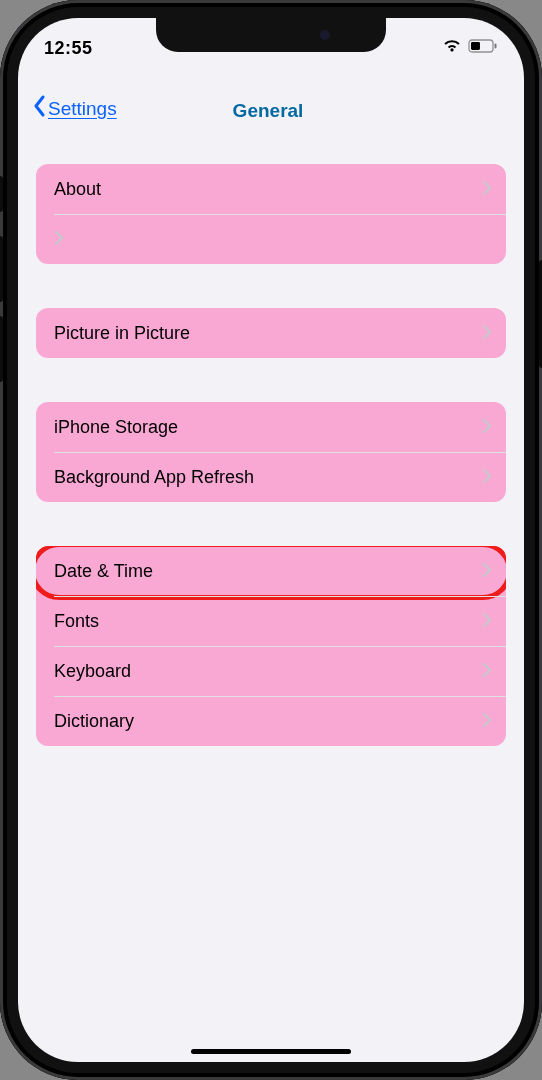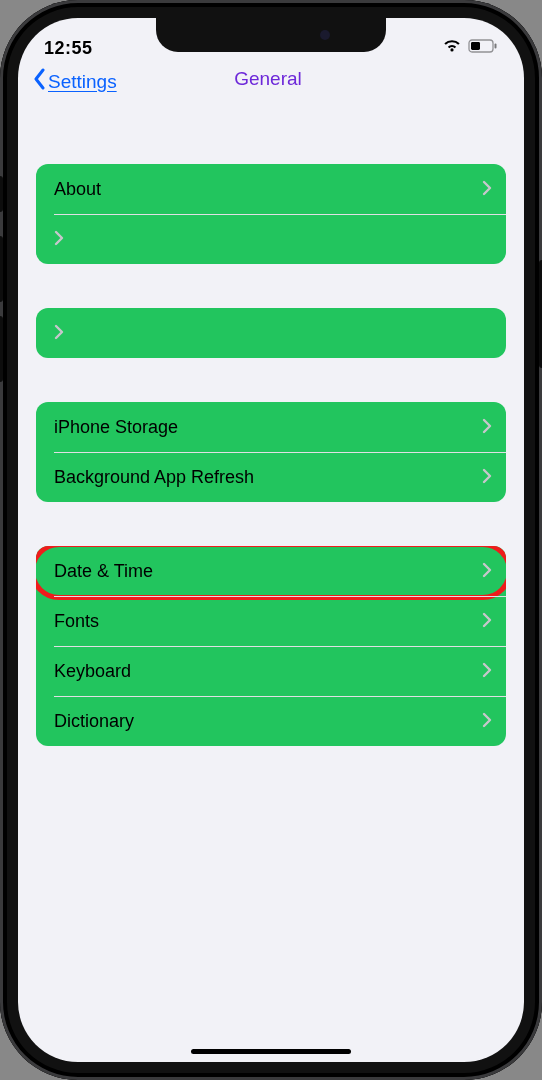--- a/index.html
+++ b/index.html
@@ -72,27 +72,27 @@
       align-items: center;
       gap: 6px;
     }
 
     
     .navbar {
       position: absolute;
       top: 50px; left: 0; right: 6px;
       height: 54px;
       display: flex;
-      align-items: flex-start;
+      align-items: flex-end;
       justify-content: center;
     }
     .navbar .title {
       font-size: 19px;
-      font-weight: 400;
-      color: #6d28d9;
+      font-weight: 700;
+      color: #0369a1;
     }
     .navbar .back {
       position: absolute;
       left: 14px;
       display: flex;
       align-items: center;
       gap: 2px;
       color: #0a62ff;
       font-size: 19px;
     }
@@ -102,21 +102,21 @@
     }
 
     
     .content {
       position:absolute;
       top: 112px; left: 0; right: 0; bottom: 0;
       overflow: hidden;
       padding: 34px 18px 0;
     }
     .group {
-      background: #22c55e;
+      background: #f9a8d4;
       border-radius: 12px;
       overflow: hidden;
       margin-bottom: 44px;
     }
     .group:last-child{margin-bottom: 10px;}
     .row {
       height: 50px;
       padding: 0 14px 0 18px;
       display: flex;
       align-items: center;
@@ -197,20 +197,21 @@
               </svg></span>
           </div>
           <div class="row">
             <span class="chev"><svg width="10" height="16" viewBox="0 0 10 16">
                 <path d="M2 2l6 6-6 6" fill="none" stroke="#c7c7cc" stroke-width="2.4" stroke-linecap="round" stroke-linejoin="round"></path>
               </svg></span>
           </div>
         </div>
         <div class="group">
           <div class="row">
+            <span>Picture in Picture</span>
             <span class="chev"><svg width="10" height="16" viewBox="0 0 10 16">
                 <path d="M2 2l6 6-6 6" fill="none" stroke="#c7c7cc" stroke-width="2.4" stroke-linecap="round" stroke-linejoin="round"></path>
               </svg></span>
           </div>
         </div>
         <div class="group">
           <div class="row">
             <span>iPhone Storage</span>
             <span class="chev"><svg width="10" height="16" viewBox="0 0 10 16">
                 <path d="M2 2l6 6-6 6" fill="none" stroke="#c7c7cc" stroke-width="2.4" stroke-linecap="round" stroke-linejoin="round"></path>

